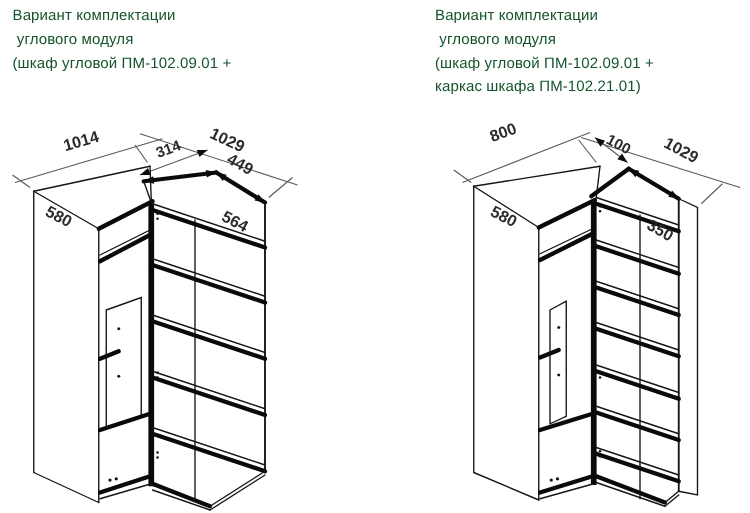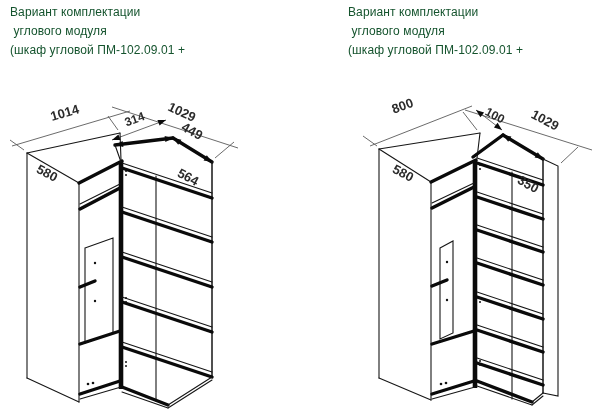--- a/index.html
+++ b/index.html
@@ -30,20 +30,21 @@
 <div class="title-block" id="title-left">
   <div class="title-line">Вариант комплектации</div>
   <div class="title-line"> углового модуля</div>
   <div class="title-line">(шкаф угловой ПМ-102.09.01 +</div>
 </div>
 
 <div class="title-block" id="title-right">
   <div class="title-line">Вариант комплектации</div>
   <div class="title-line"> углового модуля</div>
   <div class="title-line">(шкаф угловой ПМ-102.09.01 +</div>
+  <div class="title-line">каркас шкафа ПМ-102.21.01)</div>
 </div>
 
 <svg id="svg-left" width="300" height="410" viewBox="0 0 300 410">
 
   <g>
     <path class="dim" d="M12,146 L130,111"></path>
     <path class="dim" d="M24,150 L10,140"></path>
     <path class="dim" d="M112,107 L238,148"></path>
     <path class="dim" d="M118,130 L108,116"></path>
     <path class="dim" d="M215,158 L234,142"></path>

